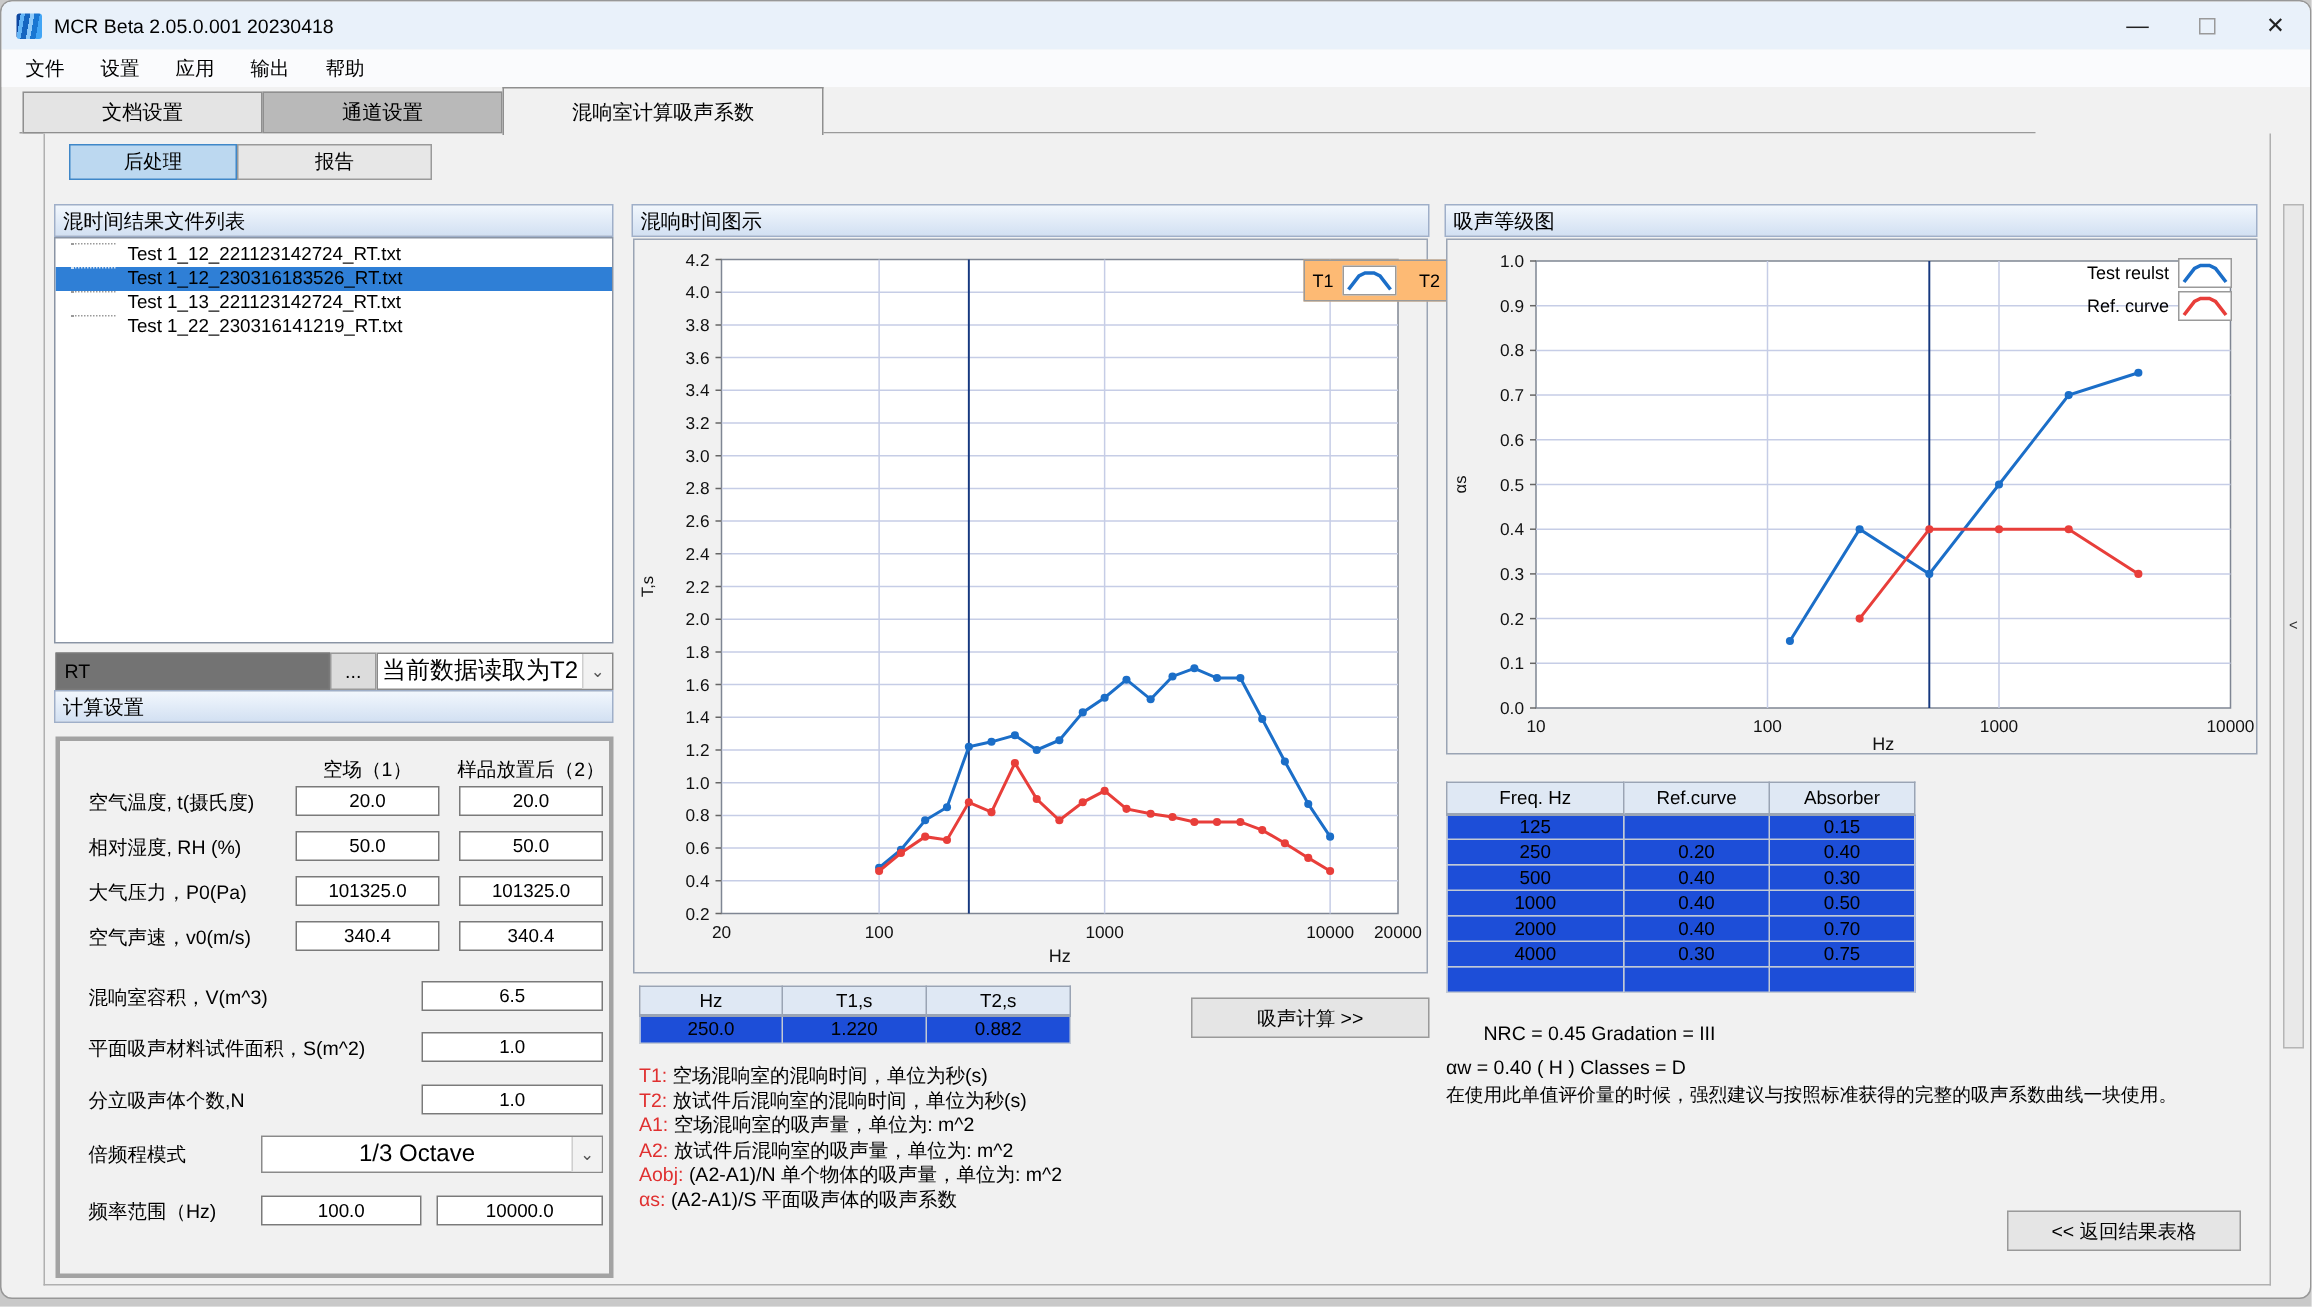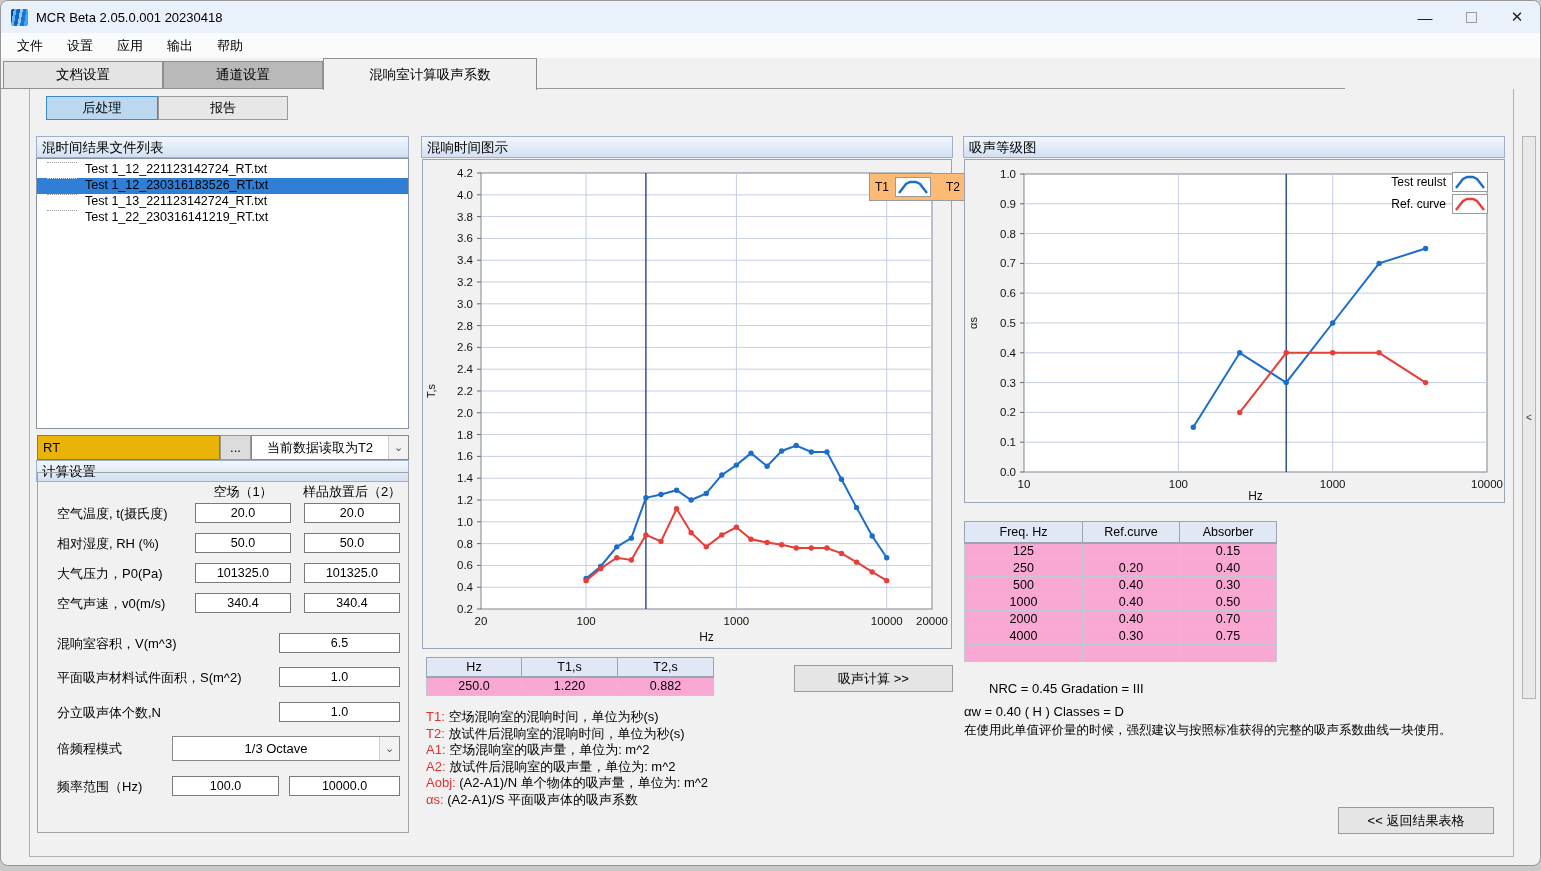--- a/index.html
+++ b/index.html
@@ -7,66 +7,66 @@
   body{position:relative;font-family:"Liberation Sans","DejaVu Sans",sans-serif;background:#c9c9c9;overflow:hidden;color:#000}
   .window{position:absolute;left:0;top:0;width:1541px;height:866px;background:#f1f1f1;border:1px solid #979797;border-radius:8px;overflow:hidden}
   .titlebar{height:32px;background:#e9f1fa;display:flex;align-items:center;padding-left:10px;gap:8px}
   .appicon{width:17px;height:17px;border-radius:2px;background:linear-gradient(100deg,#0d47a1 0 14%,#64b5f6 14% 28%,#1565c0 28% 46%,#90caf9 46% 60%,#1976d2 60% 78%,#42a5f5 78% 100%)}
   .title{font-size:13px}
   .winbtns{margin-left:auto;display:flex;height:100%}
   .wbtn{width:46px;display:flex;align-items:center;justify-content:center;font-size:15px;color:#222}
   .maxbox{width:11px;height:11px;border:1px solid #9a9a9a}
   .menubar{height:25px;background:#fafbfd;display:flex;align-items:center;padding-left:4px}
   .mitem{padding:3px 12px;font-size:13px}
-  .tabstrip{position:absolute;left:0;top:57px;width:1344px;height:31px;border-bottom:1px solid #9a9a9a;background:#f1f1f1}
+  .tabstrip{position:absolute;left:12px;top:57px;width:1344px;height:31px;border-bottom:1px solid #9a9a9a;background:#f1f1f1}
   .tab{position:absolute;display:flex;align-items:center;justify-content:center;font-size:13.5px;border:1px solid #8f8f8f}
   .tab1{left:2px;top:3px;width:160px;height:28px;background:#e4e4e4}
   .tab2{left:162px;top:3px;width:160px;height:28px;background:#b9b9b9}
   .tab3{left:322px;top:0;width:214px;height:32px;background:#f1f1f1;border-bottom:none;z-index:2}
   .contentbox{position:absolute;left:28px;top:88px;width:1485px;height:768px;border:1px solid #b0b0b0;border-top:none;background:#f1f1f1}
   .sbtn{position:absolute;display:flex;align-items:center;justify-content:center;font-size:13px}
   .btn-post{left:45px;top:95px;width:112px;height:24px;background:#bcd8f0;border:1px solid #3f87c8}
   .btn-report{left:157px;top:95px;width:130px;height:24px;background:#e7e7e7;border:1px solid #9a9a9a}
   .phead{position:absolute;height:22px;background:linear-gradient(#f2f7fd,#d2e0f2);border:1px solid #9fafc9;font-size:13.5px;padding:2px 5px}
   .ph-left{left:35px;top:135px;width:373px}
   .ph-mid{left:420px;top:135px;width:532px}
   .ph-right{left:962px;top:135px;width:542px}
   .ph-calc{left:35px;top:459px;width:373px}
   .listbox{position:absolute;left:35px;top:157px;width:373px;height:271px;background:#fff;border:1px solid #8a94a4;padding-top:3px;overflow:hidden}
   .flitem{height:16px;display:flex;font-size:12.5px;padding-left:10px}
   .branch{width:30px;height:1px;border-bottom:1px dotted #9a9a9a;margin-right:8px}
   .flitem.sel{background:#2f7fd6;color:#000000}
   .flitem.sel .branch{border-color:#cfe0f2}
-  .tinput{position:absolute;border:1px solid #7a7a7a;background:#eab308;font-size:13px;padding:2px 5px;font-family:inherit}
+  .tinput{position:absolute;border:1px solid #7a7a7a;background:#737373;font-size:13px;padding:2px 5px;font-family:inherit}
   .rtinput{left:36px;top:434px;width:183px;height:25px}
   .browse{position:absolute;left:219px;top:434px;width:31px;height:25px;background:#dcdcdc;border:1px solid #9a9a9a;font-size:13px;display:flex;align-items:center;justify-content:center}
   .combo{position:absolute;background:#fff;border:1px solid #8a8a8a;display:flex;align-items:stretch}
-  .combo .val{flex:1;display:flex;align-items:center;justify-content:center;font-size:13px}
+  .combo .val{flex:1;display:flex;align-items:center;justify-content:center;font-size:16px}
   .combo .chev{width:20px;background:#f2f2f2;border-left:1px solid #cfcfcf;display:flex;align-items:center;justify-content:center;color:#555;font-size:11px}
   .cb-read{left:250px;top:434px;width:158px;height:25px}
-  .setbox{position:absolute;left:36px;top:471px;width:372px;height:361px;border:1px solid #a3a3a3}
+  .setbox{position:absolute;left:36px;top:490px;width:372px;height:361px;border:3px solid #a3a3a3}
   .setbox .colh{position:absolute;top:10px;font-size:13px;text-align:center}
   .colh1{left:140px;width:130px}
   .colh2{left:249px;width:130px}
   .slabel{position:absolute;left:19px;font-size:13px;white-space:nowrap}
   .sin{position:absolute;height:20px;border:1px solid #7a7a7a;background:#fff;text-align:center;font-size:12.5px;font-family:inherit}
   .c1{left:157px;width:96px}.c2{left:266px;width:96px}
   .single{left:241px;width:121px}
   .rg1{left:134px;width:107px}.rg2{left:251px;width:111px}
   .cb-oct{left:134px;width:228px;height:25px}
   .chartbox{position:absolute;background:#f1f1f1;border:1px solid #9aa4b4}
   .cb-mid{left:421px;top:158px;width:530px;height:490px}
   .cb-right{left:963px;top:158px;width:541px;height:344px}
   .legend-m{position:absolute;left:446px;top:13px;background:#fdba74;border:1px solid #9a9a9a;padding:3px 5px;display:flex;flex-direction:row;gap:15px}
   .lrow{display:flex;align-items:center;gap:6px;font-size:12px}
   .licon{width:36px;height:20px;border:1px solid #9a9a9a;background:#fff;display:flex;align-items:center;justify-content:center}
   .legend-r{position:absolute;right:16px;top:12px;display:flex;flex-direction:column;gap:2px;align-items:flex-end}
   table.dtable{position:absolute;border-collapse:collapse;background:#fff;border:1px solid #7f8a99}
   table.dtable th{background:#dfe8f4;font-weight:normal;font-size:12.5px;border:1px solid #9aa4b4;border-bottom:2px solid #9aa4b4}
-  table.dtable td{background:#f9a8d4;font-size:12.5px;border:1px solid #c2c9d4;text-align:center}
+  table.dtable td{background:#1d4ed8;font-size:12.5px;border:1px solid #c2c9d4;text-align:center}
   .rtable{left:425px;top:656px}
   .rtable th{width:95px;height:19px}
   .rtable td{height:19px}
   .gtable{left:963px;top:520px}
   .gtable th{height:21px}
   .gtable td{height:17px}
   .pushbtn{position:absolute;background:#e5e5e5;border:1px solid #9a9a9a;font-size:13px;display:flex;align-items:center;justify-content:center;font-family:inherit}
   .absorb-btn{left:793px;top:664px;width:159px;height:27px}
   .back-btn{left:1337px;top:806px;width:156px;height:27px}
   .notes{position:absolute;left:425px;top:708px;font-size:13px;line-height:16.5px}

